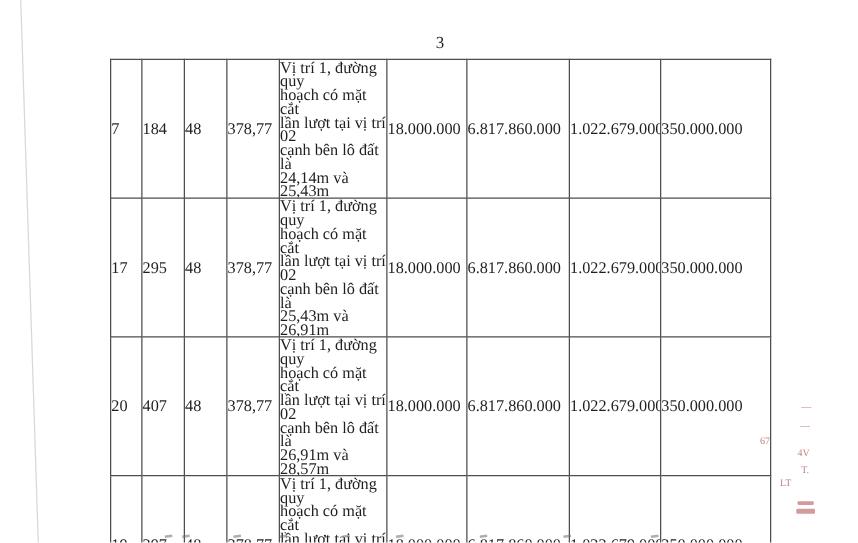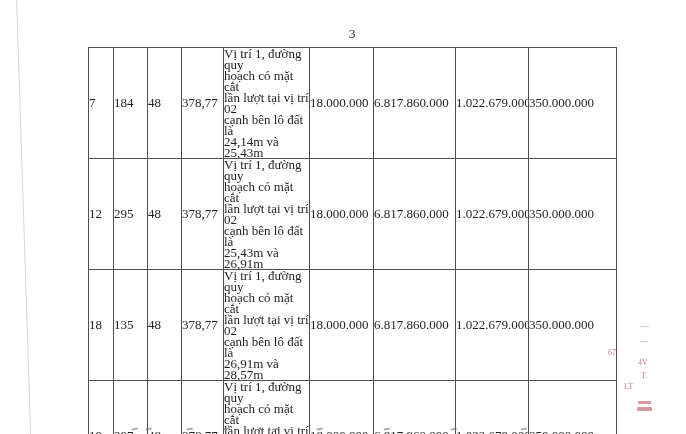--- a/index.html
+++ b/index.html
@@ -71,37 +71,37 @@
 hoạch có mặt cắt
 lần lượt tại vị trí 02
 cạnh bên lô đất là
 24,14m và 25,43m</td>
       <td>18.000.000</td>
       <td>6.817.860.000</td>
       <td>1.022.679.000</td>
       <td>350.000.000</td>
     </tr>
     <tr class="rn">
-      <td>12</td>
+      <td>17</td>
       <td>295</td>
       <td>48</td>
       <td>378,77</td>
       <td class="desc">Vị trí 1, đường quy
 hoạch có mặt cắt
 lần lượt tại vị trí 02
 cạnh bên lô đất là
 25,43m và 26,91m</td>
       <td>18.000.000</td>
       <td>6.817.860.000</td>
       <td>1.022.679.000</td>
       <td>350.000.000</td>
     </tr>
     <tr class="rn">
-      <td>18</td>
-      <td>135</td>
+      <td>20</td>
+      <td>407</td>
       <td>48</td>
       <td>378,77</td>
       <td class="desc">Vị trí 1, đường quy
 hoạch có mặt cắt
 lần lượt tại vị trí 02
 cạnh bên lô đất là
 26,91m và 28,57m</td>
       <td>18.000.000</td>
       <td>6.817.860.000</td>
       <td>1.022.679.000</td>

